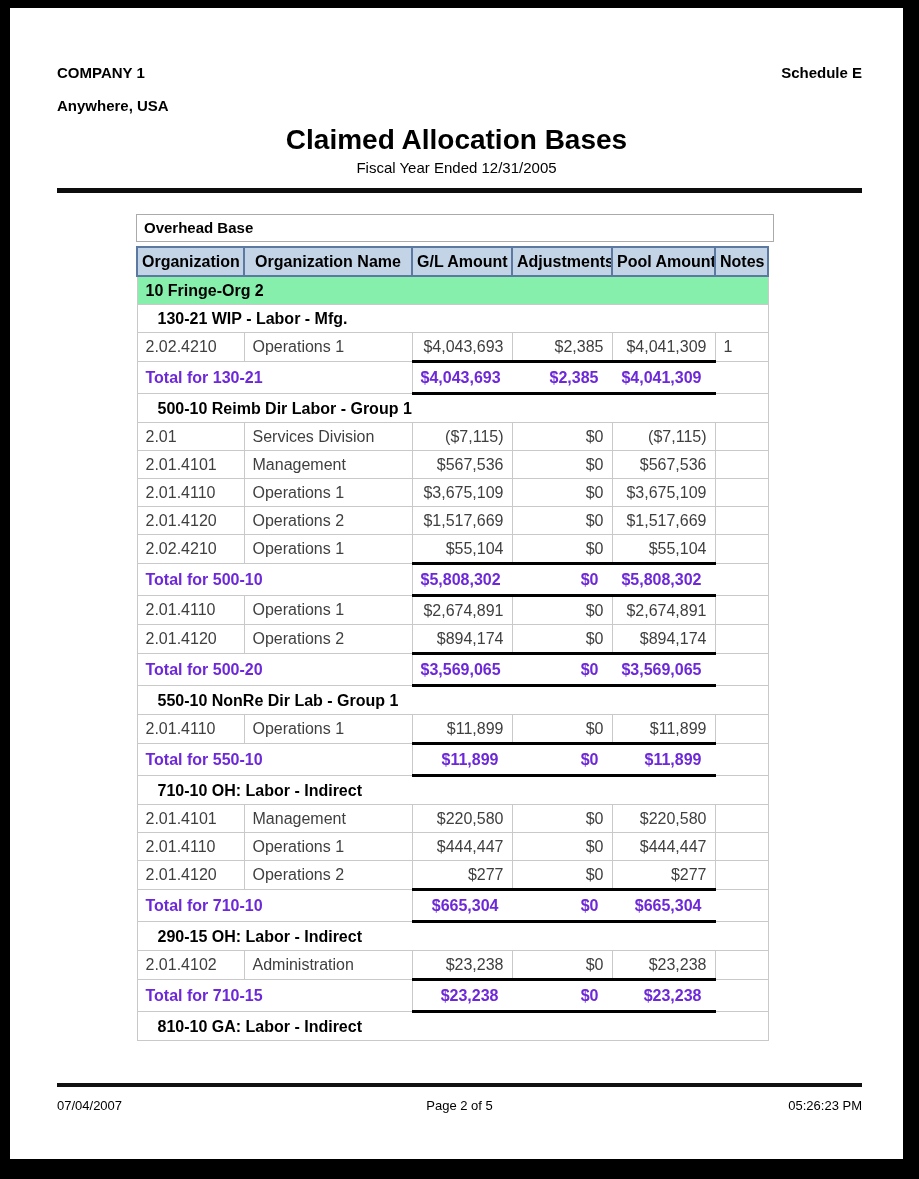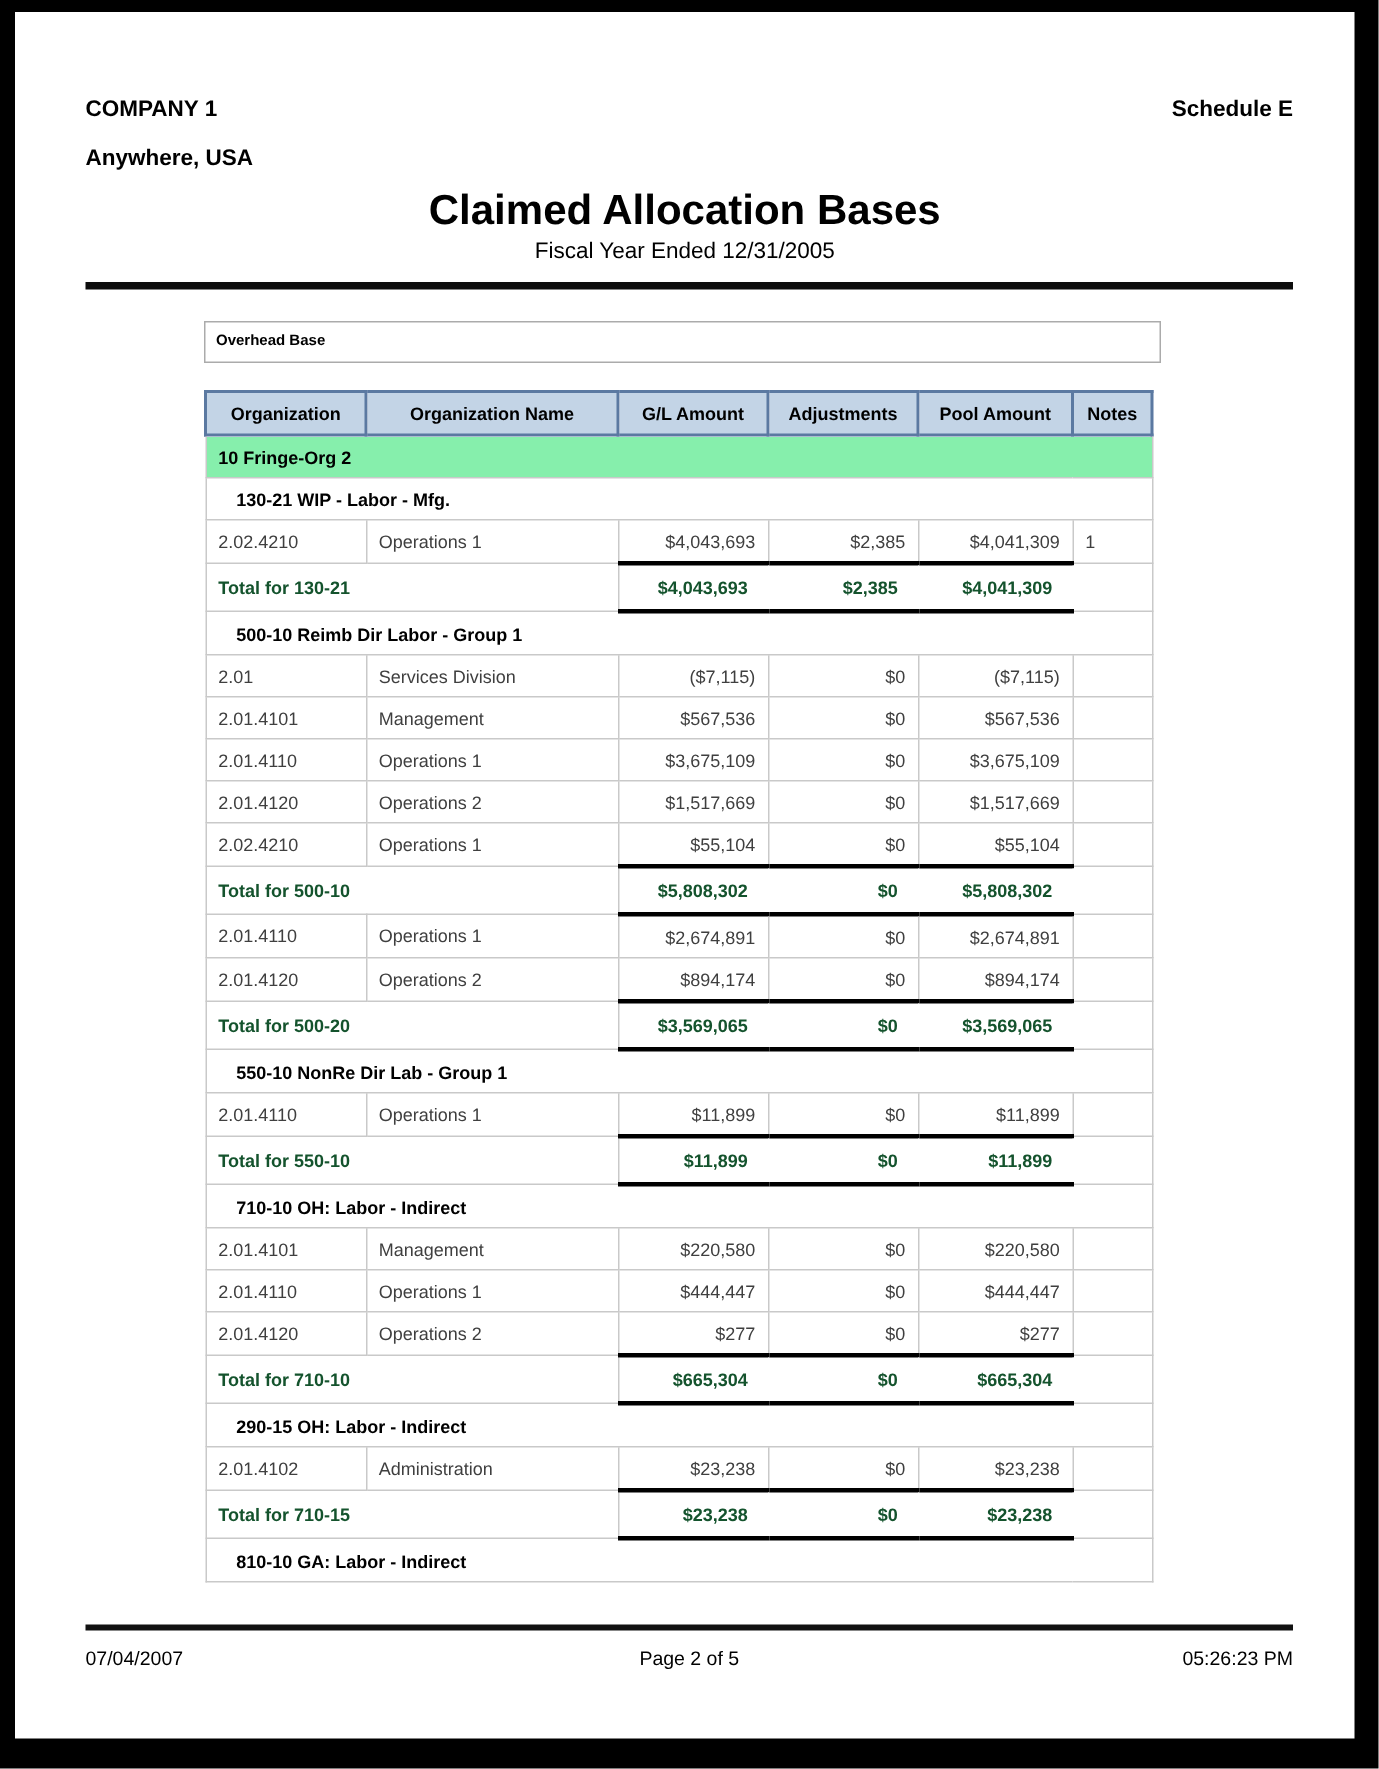--- a/index.html
+++ b/index.html
@@ -43,30 +43,30 @@
   }
   
   .table-area{
     margin:21px 0 0 126px;
     width:638px;
   }
   .caption-box{
     box-sizing:border-box;
     width:638px;height:28px;
     border:1px solid #ababab;
-    font-size:10px;font-weight:bold;
+    font-size:15px;font-weight:bold;
     line-height:26px;
     padding-left:7px;
   }
   table.alloc{
     border-collapse:collapse;
     table-layout:fixed;
     width:631px;
-    margin-top:18px;
-    font-size:12px;
+    margin-top:4px;
+    font-size:16px;
   }
   table.alloc th{
     background:#c3d4e6;
     border:2px solid #5b79a1;
     font-weight:bold;
     text-align:center;
     height:27px;
     padding:0 4px;
     white-space:nowrap;
     overflow:hidden;
@@ -83,21 +83,21 @@
     background:#86efac;
     font-weight:bold;
   }
   tr.section td{
     font-weight:bold;
     padding-left:20px;
   }
   tr.data td{color:#3f3f3f;}
   td.num{text-align:right;padding-right:13px;}
   tr.data td.thickb{border-bottom:3px solid #000;}
-  tr.total td{font-weight:bold;color:#14532d;}
+  tr.total td{font-weight:bold;color:#6d28d9;}
   tr.total td.tamount{
     border-top:3px solid #000;
     border-bottom:3px solid #000;
     border-left:1px solid #fff;
     border-right:1px solid #fff;
     text-align:right;padding-right:13px;
     height:29px;
   }
   tr.total td.tlabel{border-right:1px solid #c9c9c9;}
   

